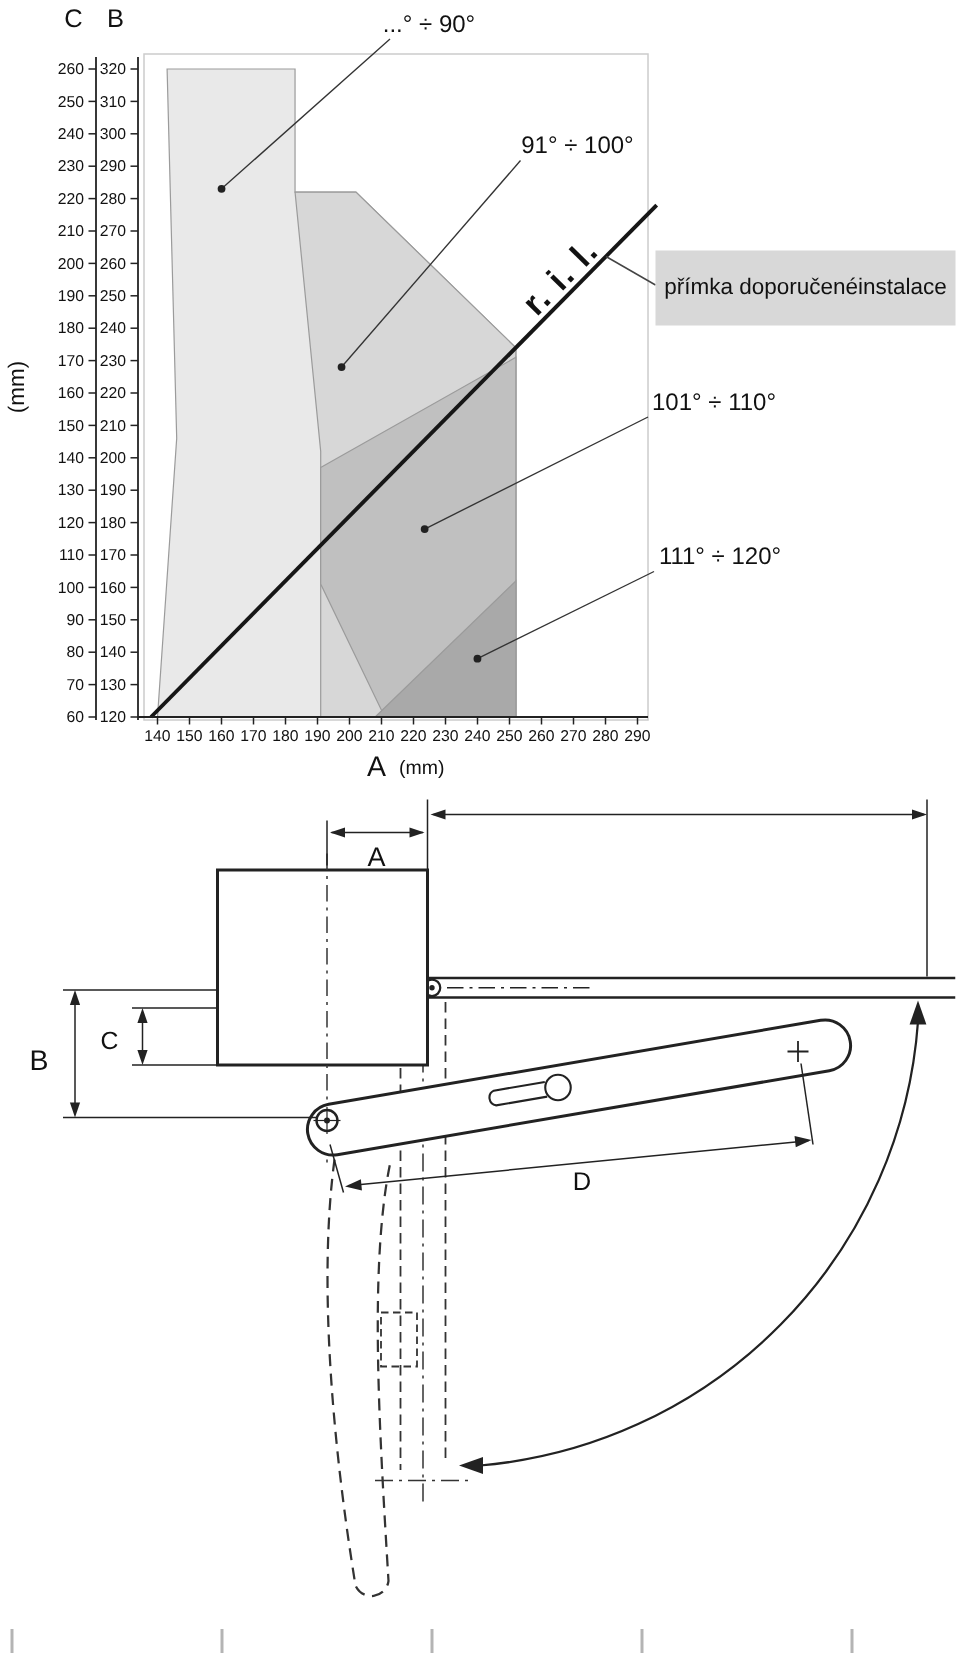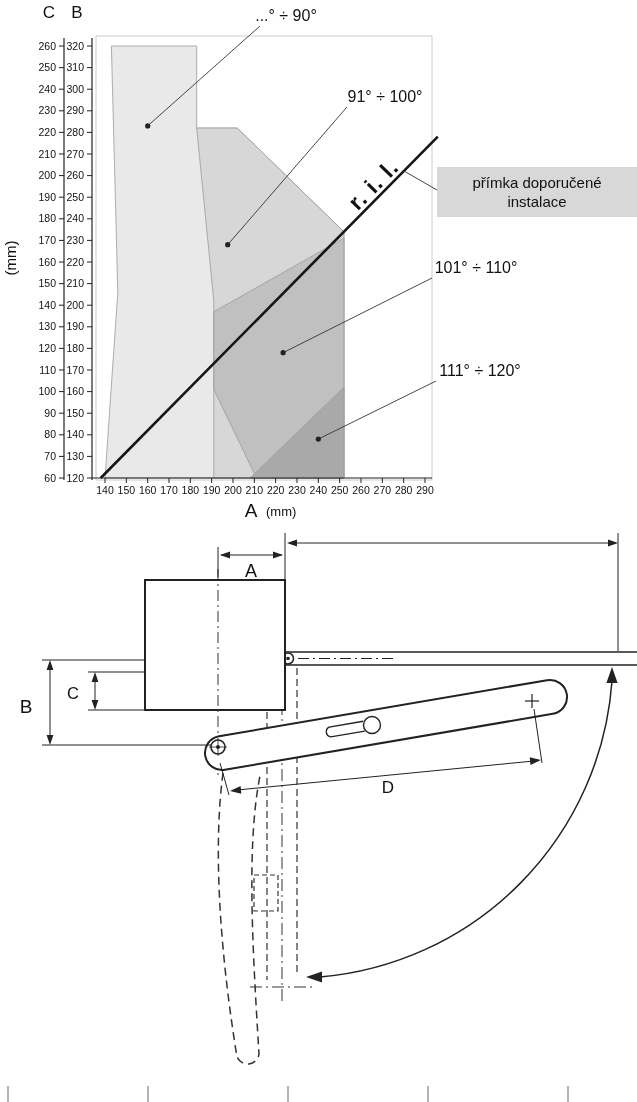--- a/index.html
+++ b/index.html
@@ -7,21 +7,21 @@
   body {
     width: 637px; height: 1102px; background: #ffffff; position: relative;
     font-family: "Liberation Sans", "DejaVu Sans", sans-serif;
     overflow: hidden;
   }
   #chart-svg { position: absolute; top: 0; left: 0; }
   #diagram-svg { position: absolute; top: 525px; left: 0; }
   svg text { font-family: "Liberation Sans", "DejaVu Sans", sans-serif; fill: #111; }
   .legend-box {
     position: absolute; left: 437px; top: 167px; width: 200px; height: 50px;
-    background: #d8d8d8; display: flex; flex-direction: column;
+    background: #d8d8d8; display: flex; flex-direction: row;
     align-items: center; justify-content: center;
     font-size: 15px; line-height: 1.3; color: #111; text-align: center;
   }
 </style>
 </head>
 <body>
 
 <div class="page">
 
   <svg id="chart-svg" width="637" height="525" viewBox="0 0 637 525">

